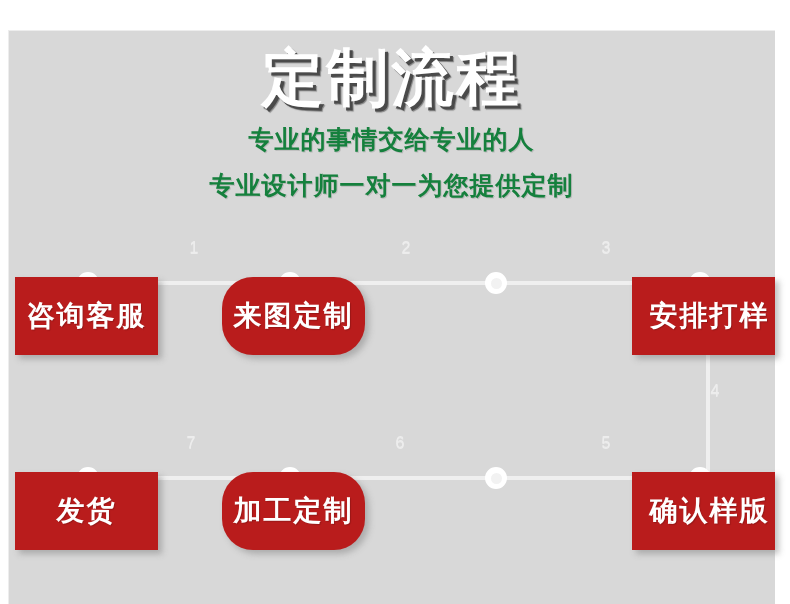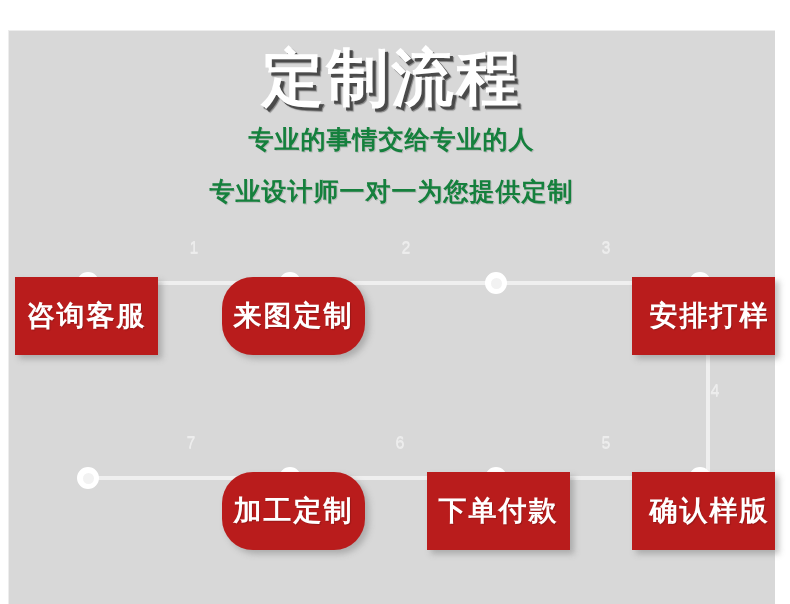--- a/index.html
+++ b/index.html
@@ -50,21 +50,21 @@
   }
   .subtitle {
     font-size: 25px;
     line-height: 34px;
     font-weight: bold;
     color: #15803d;
     letter-spacing: 1px;
     text-shadow: 1px 1px 0 rgba(150,150,150,0.45);
   }
   #subtitle1 { margin-top: 8px; }
-  #subtitle2 { margin-top: 18px; }
+  #subtitle2 { margin-top: 12px; }
 
   
   .rail {
     position: absolute;
     height: 4px;
     background: #efefef;
     border-radius: 2px;
   }
   #rail-top    { left: 88px;  top: 251px; width: 612px; }
   #rail-bottom { left: 88px;  top: 446px; width: 612px; }
@@ -181,24 +181,24 @@
     <div class="box row-top col0">
       <span class="box-label">咨询客服</span>
     </div>
     <div class="box row-top col1">
       <span class="box-label">来图定制</span>
     </div>
     <div class="box row-top col3">
       <span class="box-label">安排打样</span>
     </div>
 
+    <div class="box row-bottom col0">
+      <span class="box-label">发货</span>
+    </div>
     <div class="box row-bottom col1">
       <span class="box-label">加工定制</span>
     </div>
-    <div class="box row-bottom col2">
-      <span class="box-label">下单付款</span>
-    </div>
     <div class="box row-bottom col3">
       <span class="box-label">确认样版</span>
     </div>
 
   </div>
 </div>
 
 </body></html>

